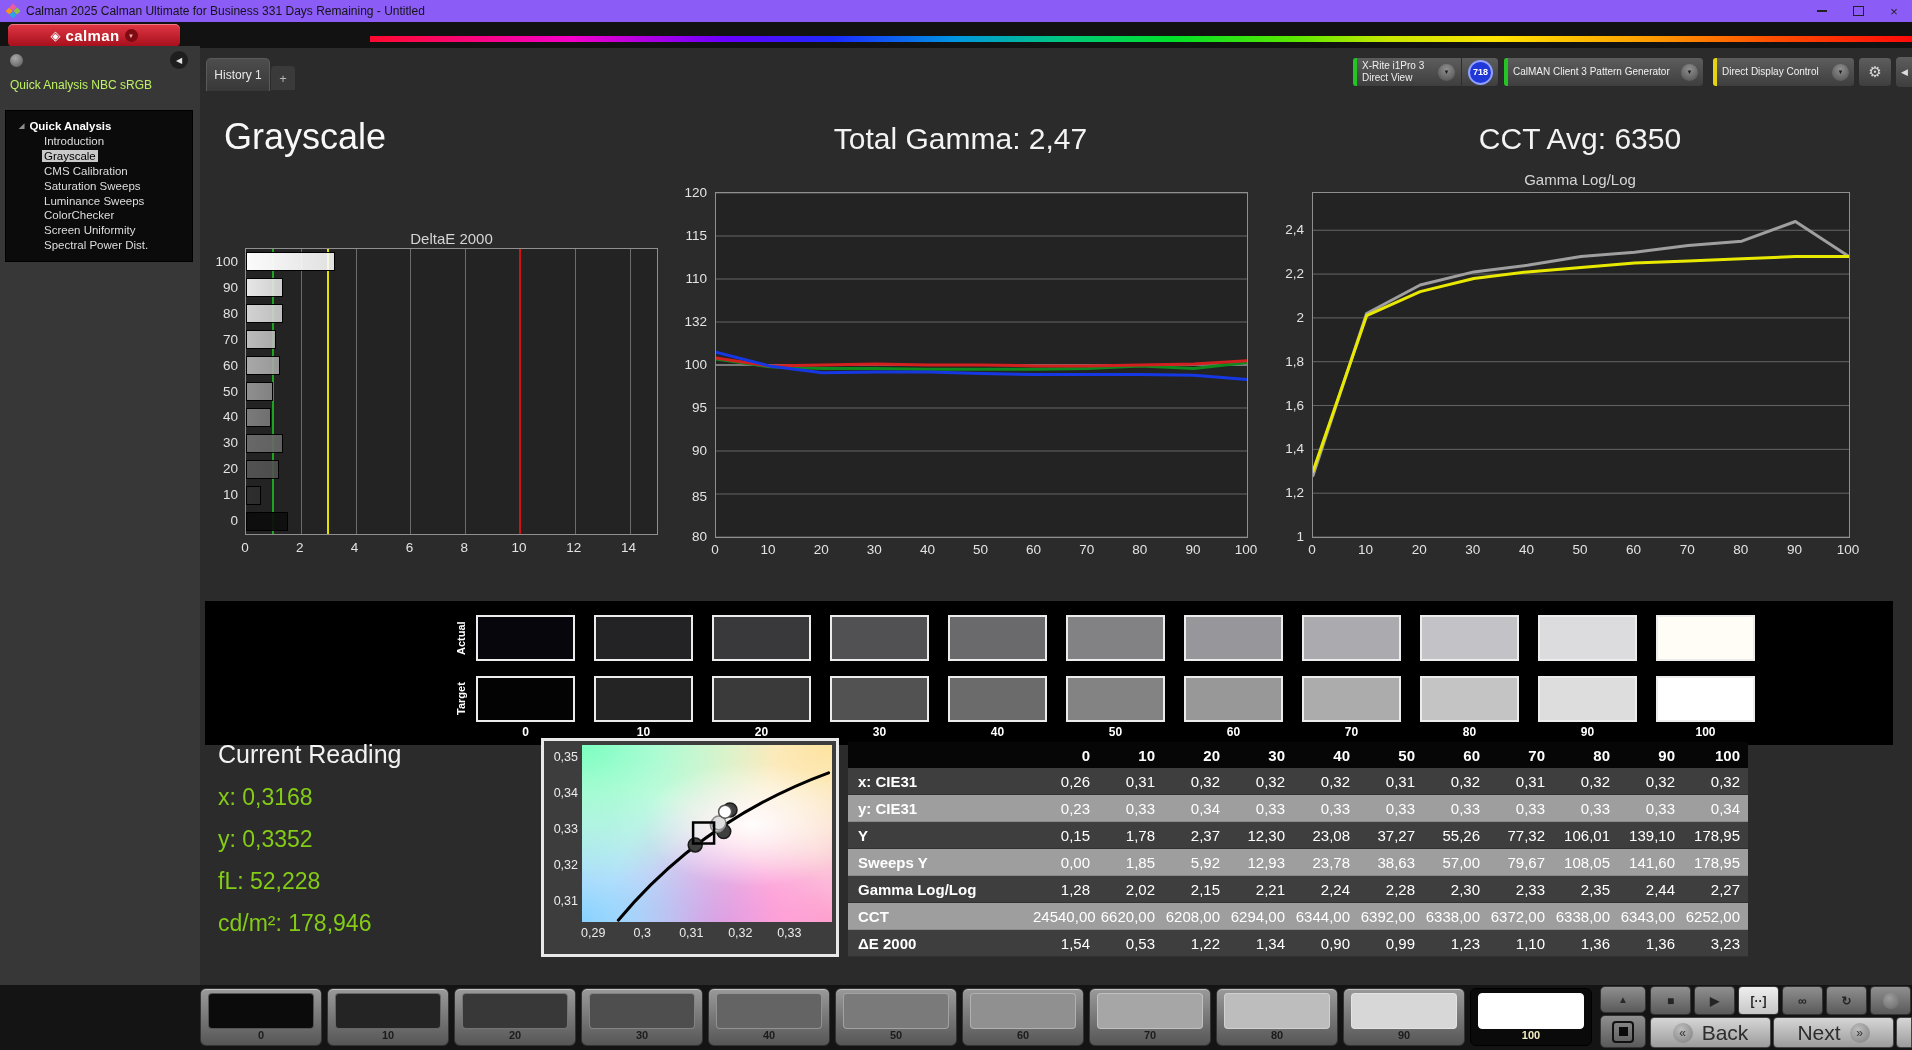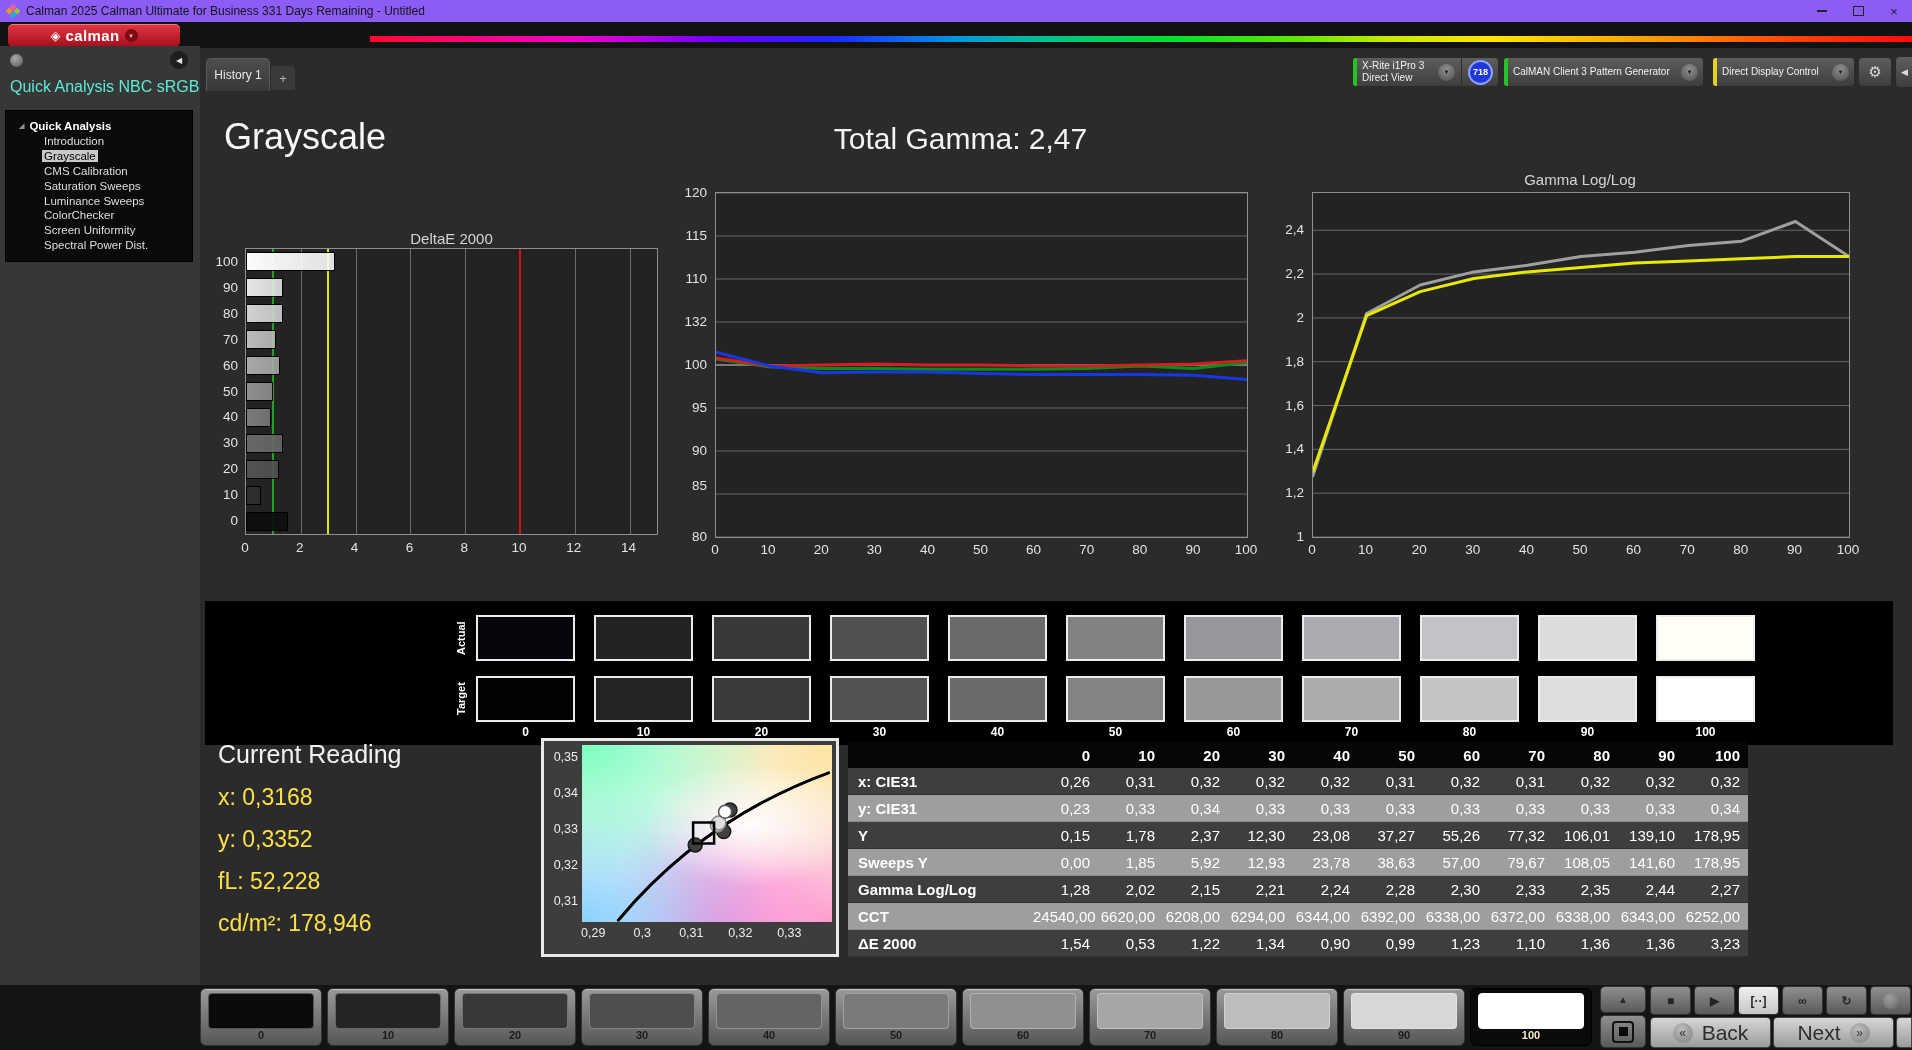--- a/index.html
+++ b/index.html
@@ -54,21 +54,21 @@
        font-size:15px;display:flex;align-items:center;justify-content:center;box-sizing:border-box;}
   .edge-collapse{position:absolute;left:1896px;top:57px;width:20px;height:30px;border-radius:4px 0 0 4px;
        background:linear-gradient(#5d5d5d,#3e3e3e);color:#ddd;font-size:9px;
        display:flex;align-items:center;padding-left:5px;box-sizing:border-box;}
   
   .sidebar{position:absolute;left:0;top:46px;width:200px;height:939px;background:#373737;}
   .sb-circle{position:absolute;left:10px;top:8px;width:13px;height:13px;border-radius:50%;
        background:radial-gradient(circle at 40% 32%,#a9a9a9,#565656);}
   .sb-collapse{position:absolute;left:170px;top:5px;width:18px;height:18px;border-radius:50%;
        background:#1e1e1e;color:#e3e3e3;font-size:8px;display:flex;align-items:center;justify-content:center;}
-  .sb-title{position:absolute;left:10px;top:32px;font-size:16px;color:#5eead4;}
+  .sb-title{position:absolute;left:10px;top:32px;font-size:12px;color:#bef264;}
   .tree{position:absolute;left:5px;top:64px;width:188px;height:152px;background:#0b0b0b;
        border:1px solid #000;box-sizing:border-box;padding-top:7px;}
   .tree-root{display:flex;gap:5px;padding-left:13px;color:#fff;font-weight:bold;font-size:11.5px;
        height:16px;align-items:center;}
   .tree-exp{color:#8d8d8d;font-size:7px;}
   .tree-item{padding-left:36px;font-size:11.5px;color:#dedede;height:14.8px;display:flex;align-items:center;}
   .tree-item span{padding:0 2px;white-space:nowrap;}
   .tree-item.selected span{background:#c9c9c9;color:#000;}
   
   .h-grayscale{position:absolute;left:224px;top:116px;font-size:36px;color:#f8f8f8;}
@@ -99,21 +99,21 @@
   .line-svg{width:100%;height:100%;display:block;}
   
   .swatch-strip{position:absolute;left:205px;top:601px;width:1688px;height:144px;background:#000;}
   .strip-rowlab{position:absolute;left:250px;width:16px;height:46px;color:#fff;font-size:11px;font-weight:bold;
        writing-mode:vertical-rl;transform:rotate(180deg);text-align:center;}
   .strip-grid{position:absolute;left:271px;display:grid;grid-template-columns:repeat(11,99px);column-gap:19px;}
   .strip-cell{height:46px;border:2px solid #ececec;box-sizing:border-box;}
   .strip-num{text-align:center;color:#fff;font-size:12px;font-weight:bold;}
   
   .reading-title{position:absolute;left:218px;top:740px;font-size:25px;color:#f2f2f2;}
-  .reading-line{position:absolute;left:218px;font-size:23px;color:#fde047;}
+  .reading-line{position:absolute;left:218px;font-size:23px;color:#84cc16;}
   
   .cie-box{position:absolute;left:541px;top:738px;width:298px;height:219px;background:#3d3d3d;
        border:3px solid #e9e9e9;box-sizing:border-box;}
   .cie-ylab{position:absolute;left:0;top:4px;width:36px;height:177px;}
   .cie-ylab span{position:absolute;right:2px;transform:translateY(-50%);font-size:12.5px;color:#ececec;}
   .cie-plot{position:absolute;left:38px;top:4px;width:250px;height:177px;background-color:#f8f8f8;
     background-image:
       radial-gradient(at 68% 45%,rgba(255,255,255,.95) 0%,rgba(255,255,255,0) 45%),
       radial-gradient(at 0% 0%,rgba(110,255,185,.9) 0%,rgba(110,255,185,0) 55%),
       radial-gradient(at 100% 0%,rgba(255,225,150,.9) 0%,rgba(255,225,150,0) 55%),
@@ -269,20 +269,21 @@
           </div>
           <div class="tree-item">
             <span>Spectral Power Dist.</span>
           </div>
         </div>
     </div>
   </div>
 
   <div class="h-grayscale">Grayscale</div>
   <div class="h-gamma">Total Gamma: 2,47</div>
+  <div class="h-cct">CCT Avg: 6350</div>
   <div class="sub" id="sub-deltae">DeltaE 2000</div>
   <div class="sub" id="sub-gamma">Gamma Log/Log</div>
 
   <div class="ylab-col" id="deltae-ylab">
       <span style="top: 12.9545px;">100</span>
       <span style="top: 38.8636px;">90</span>
       <span style="top: 64.7727px;">80</span>
       <span style="top: 90.6818px;">70</span>
       <span style="top: 116.591px;">60</span>
       <span style="top: 142.5px;">50</span>
@@ -321,21 +322,21 @@
       <span style="left: 109.6px;">4</span>
       <span style="left: 164.4px;">6</span>
       <span style="left: 219.2px;">8</span>
       <span style="left: 274px;">10</span>
       <span style="left: 328.8px;">12</span>
       <span style="left: 383.6px;">14</span>
     </div>
 
   <div class="ylab-col" id="rgb-ylab">
       <span style="top: 344px;">80</span>
-      <span style="top: 293px;">85</span>
+      <span style="top: 304px;">85</span>
       <span style="top: 258px;">90</span>
       <span style="top: 215px;">95</span>
       <span style="top: 172px;">100</span>
       <span style="top: 129px;">132</span>
       <span style="top: 86px;">110</span>
       <span style="top: 43px;">115</span>
       <span style="top: 0px;">120</span>
     </div>
   <div class="plot-box" id="rgb-plot">
     <svg class="line-svg" id="rgb-svg" viewBox="0 0 531 344" preserveAspectRatio="none">

